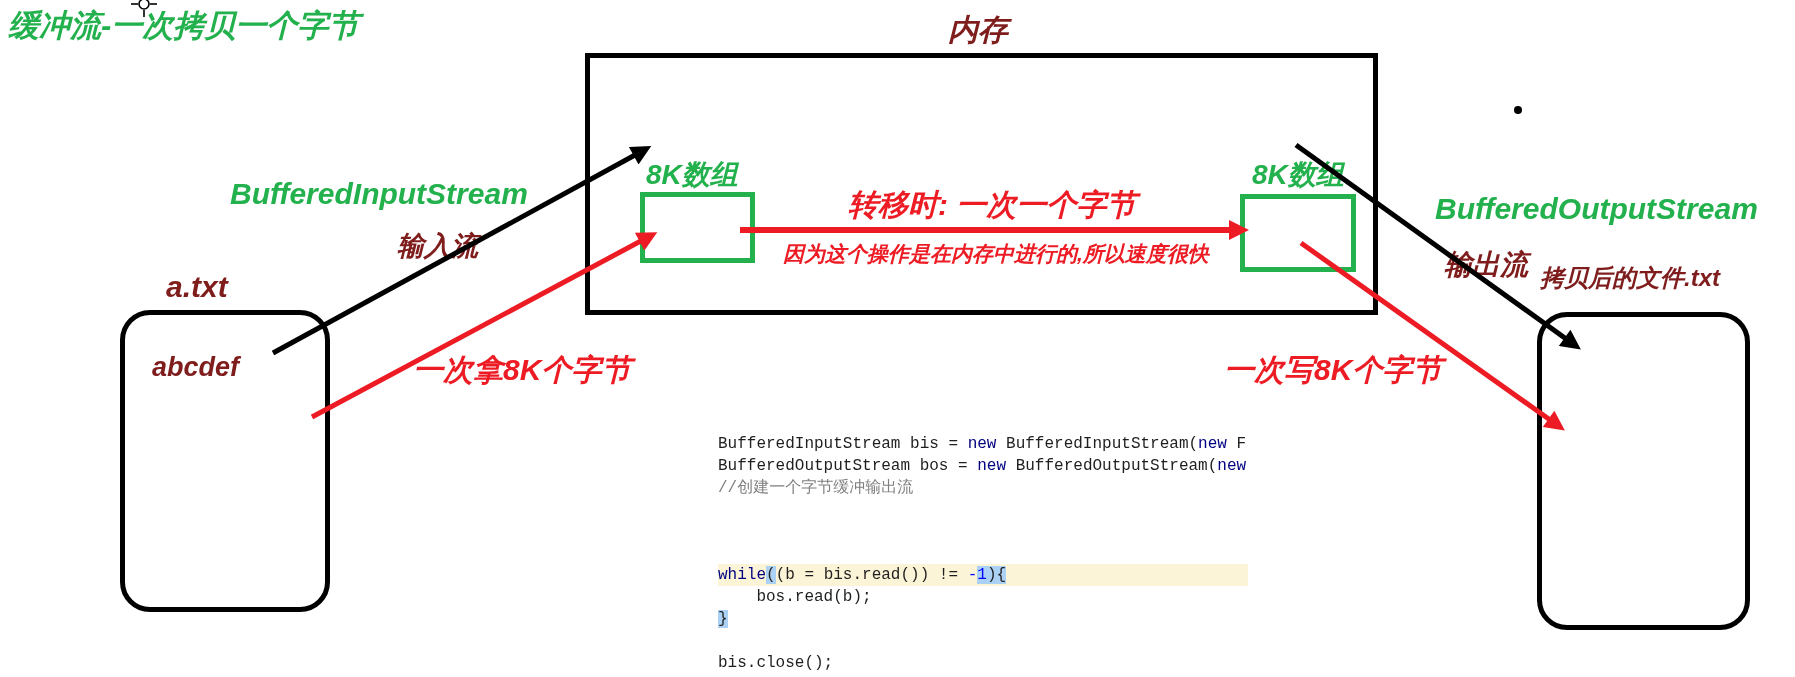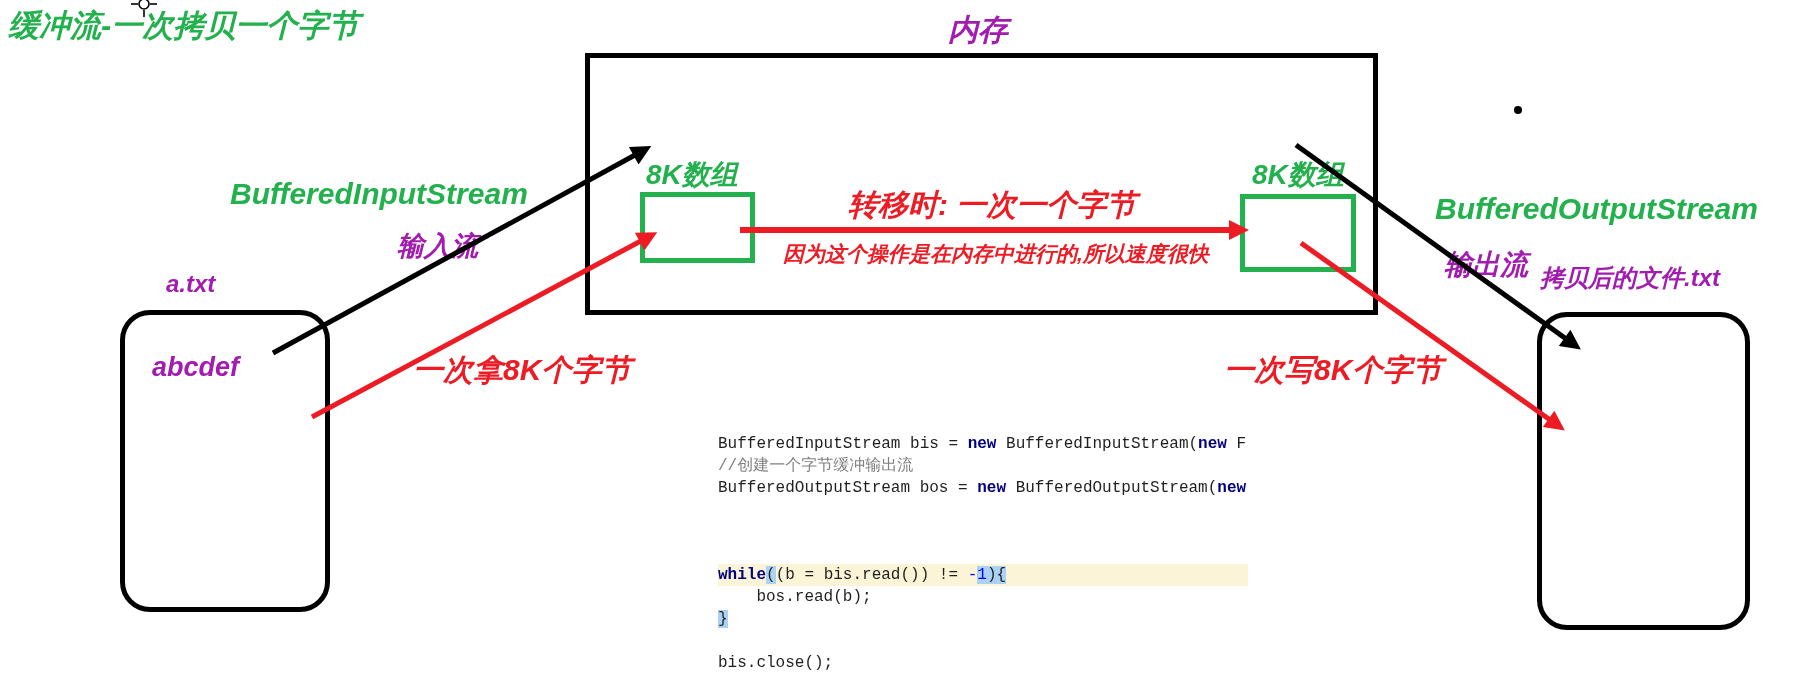--- a/index.html
+++ b/index.html
@@ -1,73 +1,73 @@
 <!DOCTYPE html>
 <html><head>
 <meta charset="utf-8">
 <style>
   html,body{margin:0;padding:0;background:#fff;}
   .stage{position:relative;width:1795px;height:677px;overflow:hidden;
          font-family:"Liberation Sans",sans-serif;background:#fff;}
-  .lbl{position:absolute;white-space:nowrap;font-weight:bold;font-style:italic;color:#a21caf;}
+  .lbl{position:absolute;white-space:nowrap;font-weight:bold;font-style:italic;color:#7f1d1d;}
   .green{color:#22b14c;}
   .red{color:#ed1c24;}
   .box{position:absolute;box-sizing:border-box;background:transparent;}
   .mem{border:5px solid #000;}
   .buf{border:5px solid #22b14c;}
   .file{border:5px solid #000;border-radius:30px;}
   .arrows{position:absolute;left:0;top:0;width:1795px;height:677px;pointer-events:none;}
   .code{position:absolute;left:718px;top:433px;}
   .code-line{white-space:pre;font-family:"Liberation Mono","DejaVu Sans Mono",monospace;
              font-size:16px;line-height:22px;height:22px;color:#1f1f1f;width:530px;}
   .hl-line{background:#fcf4d7;margin-top:43px;}
   .tok-comment{color:#808080;}
-  .tok-keyword{color:#000080;font-weight:bold;}
+  .tok-keyword{color:#000080;font-weight:normal;}
   .tok-number{color:#0000ff;}
   .tok-hl{background:#abd1f5;}
 </style>
 </head>
 <body>
 
 <div class="stage">
 
   <div class="lbl" style="left:948px;top:10px;font-size:30px;">内存</div>
   <div class="box mem" style="left:585px;top:53px;width:793px;height:262px;"></div>
 
   <div class="lbl green" style="left:646px;top:156px;font-size:28px;">8K数组</div>
   <div class="box buf" style="left:640px;top:192px;width:115px;height:71px;"></div>
 
   <div class="lbl green" style="left:1252px;top:156px;font-size:28px;">8K数组</div>
   <div class="box buf" style="left:1240px;top:194px;width:116px;height:78px;"></div>
 
   <div class="lbl green" style="left:230px;top:177px;font-size:30px;">BufferedInputStream</div>
   <div class="lbl" style="left:397px;top:228px;font-size:27px;">输入流</div>
 
-  <div class="lbl" style="left:166px;top:270px;font-size:24px;">a.txt</div>
+  <div class="lbl" style="left:166px;top:270px;font-size:30px;">a.txt</div>
   <div class="box file" style="left:120px;top:310px;width:210px;height:302px;"></div>
   <div class="lbl" style="left:152px;top:352px;font-size:27px;">abcdef</div>
 
   <div class="lbl red" style="left:413px;top:350px;font-size:30px;">一次拿8K个字节</div>
   <div class="lbl red" style="left:848px;top:185px;font-size:30px;font-style:italic;">转移时: 一次一个字节</div>
   <div class="lbl red" style="left:783px;top:240px;font-size:21px;">因为这个操作是在内存中进行的,所以速度很快</div>
 
   <div class="lbl green" style="left:1435px;top:192px;font-size:30px;">BufferedOutputStream</div>
   <div class="lbl" style="left:1428px;top:246px;font-size:28px;margin-left:16px;">输出流</div>
 
   <div class="lbl" style="left:1540px;top:262px;font-size:24px;">拷贝后的文件.txt</div>
   <div class="box file" style="left:1537px;top:312px;width:213px;height:318px;"></div>
 
   <div class="lbl red" style="left:1224px;top:350px;font-size:30px;">一次写8K个字节</div>
 
   <div class="lbl green" style="left:8px;top:5px;font-size:31px;text-align:right;">缓冲流-一次拷贝一个字节</div>
 
   <div class="code">
       <div class="code-line"><span class="tok-plain">BufferedInputStream bis = </span><span class="tok-keyword">new</span><span class="tok-plain"> BufferedInputStream(</span><span class="tok-keyword">new</span><span class="tok-plain"> F</span></div>
+      <div class="code-line"><span class="tok-plain">BufferedOutputStream bos = </span><span class="tok-keyword">new</span><span class="tok-plain"> BufferedOutputStream(</span><span class="tok-keyword">new</span></div>
       <div class="code-line"><span class="tok-comment">//创建一个字节缓冲输出流</span></div>
-      <div class="code-line"><span class="tok-plain">BufferedOutputStream bos = </span><span class="tok-keyword">new</span><span class="tok-plain"> BufferedOutputStream(</span><span class="tok-keyword">new</span></div>
       <div class="code-line"> </div>
       <div class="code-line hl-line"><span class="tok-keyword">while</span><span class="tok-plain tok-hl">(</span><span class="tok-plain">(b = bis.read()) != </span><span class="tok-number">-</span><span class="tok-number tok-hl">1</span><span class="tok-plain tok-hl">){</span></div>
       <div class="code-line"><span class="tok-plain">    bos.read(b);</span></div>
       <div class="code-line"><span class="tok-plain tok-hl">}</span></div>
       <div class="code-line"> </div>
       <div class="code-line"><span class="tok-plain">bis.close();</span></div>
     </div>
 
   <svg class="arrows" viewBox="0 0 1795 677">
     <defs>

